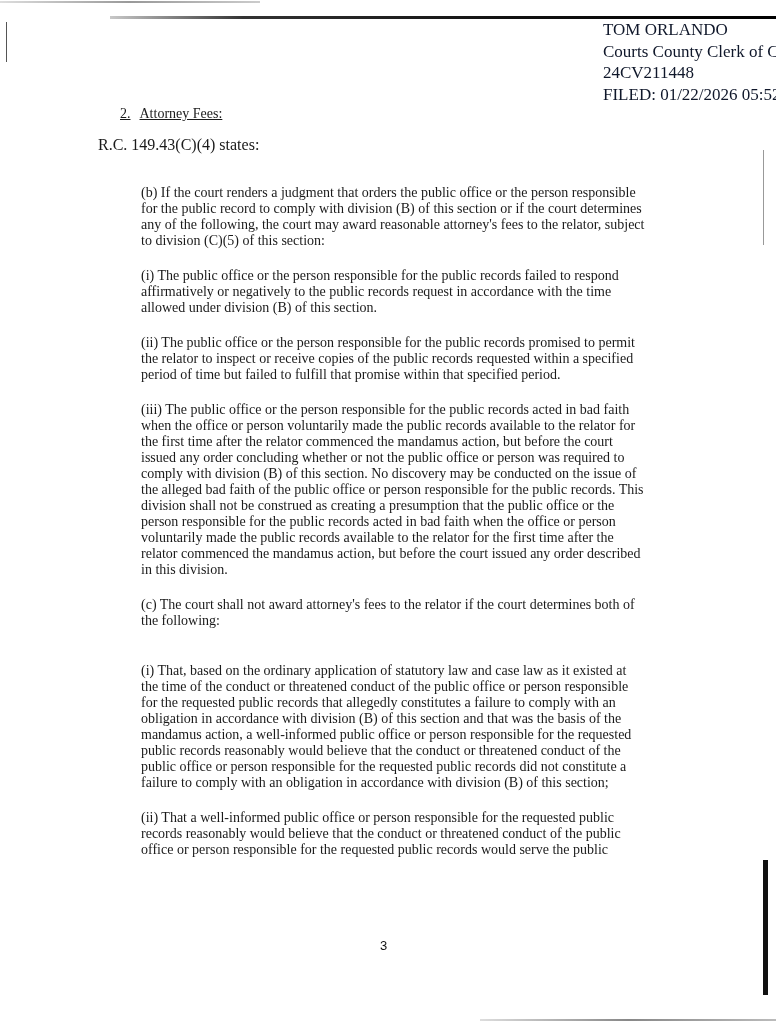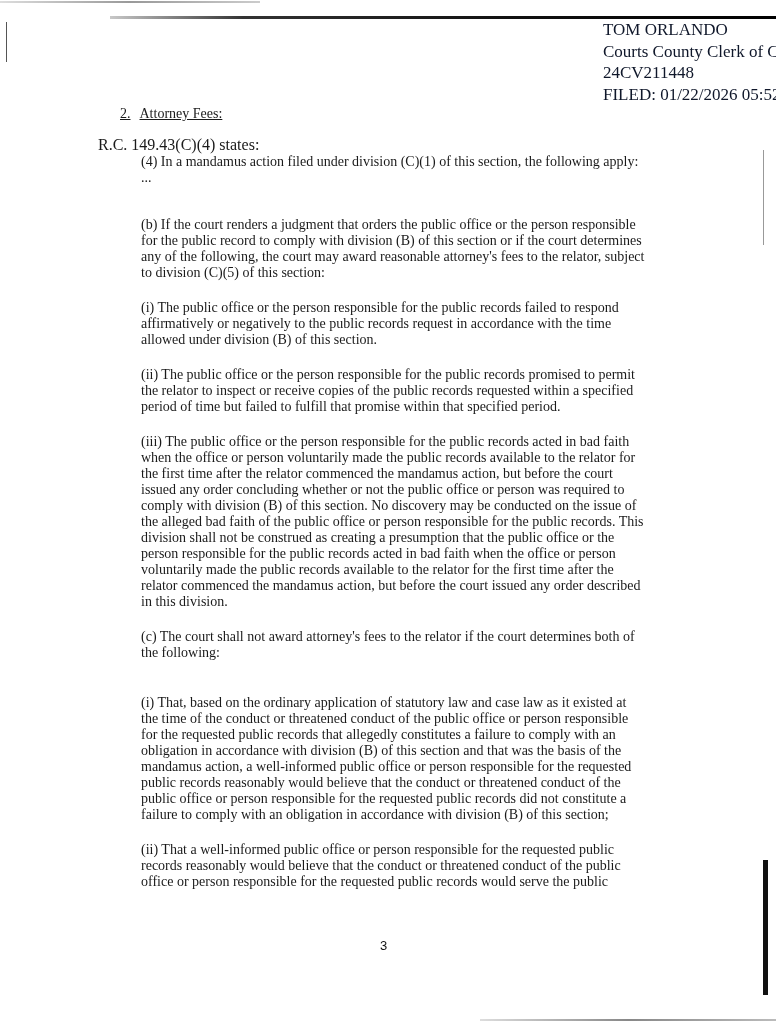--- a/index.html
+++ b/index.html
@@ -69,22 +69,20 @@
   <div>FILED: 01/22/2026 05:52 AM</div>
 </div>
 
 <div class="heading">
   <span class="num">2.</span><span>Attorney Fees:</span>
 </div>
 
 <div class="intro">R.C. 149.43(C)(4) states:</div>
 
 <div class="body-text" style="top:154px;">
-  <p class="para" style="margin-bottom:20px;">(4) In a mandamus action filed under division (C)(1) of this section, the following apply:
-...</p>
   <p class="para" style="margin-bottom:19px;margin-top:31px;">(b) If the court renders a judgment that orders the public office or the person responsible
 for the public record to comply with division (B) of this section or if the court determines
 any of the following, the court may award reasonable attorney's fees to the relator, subject
 to division (C)(5) of this section:</p>
   <p class="para" style="margin-bottom:19px;">(i) The public office or the person responsible for the public records failed to respond
 affirmatively or negatively to the public records request in accordance with the time
 allowed under division (B) of this section.</p>
   <p class="para" style="margin-bottom:19px;">(ii) The public office or the person responsible for the public records promised to permit
 the relator to inspect or receive copies of the public records requested within a specified
 period of time but failed to fulfill that promise within that specified period.</p>

